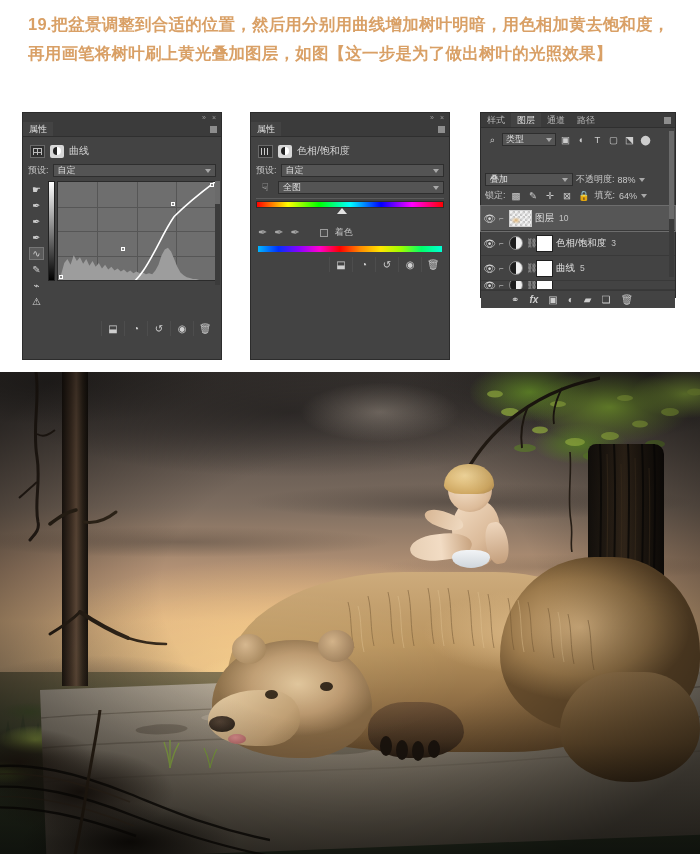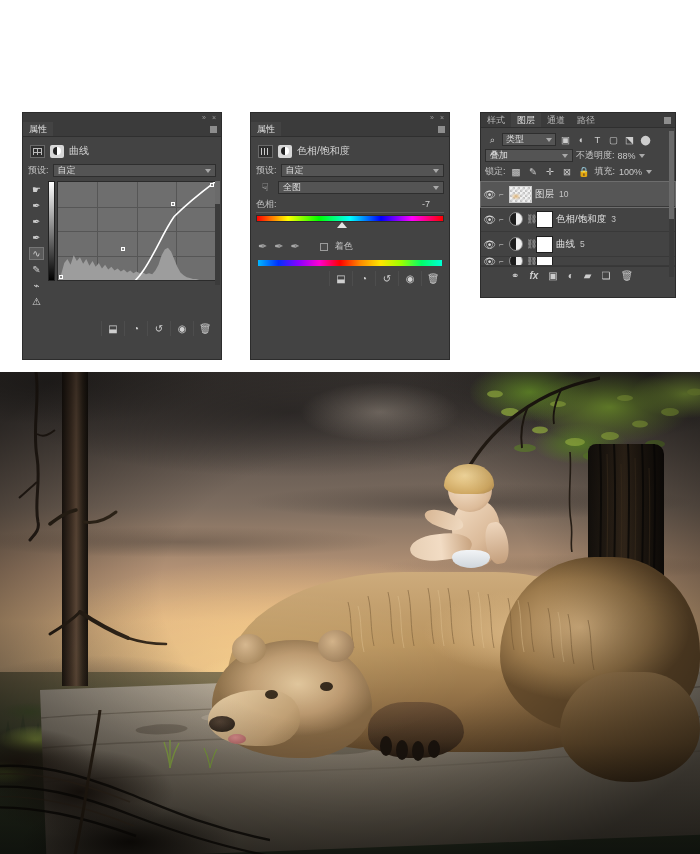--- a/index.html
+++ b/index.html
@@ -158,21 +158,21 @@
   }
 
   
   .filter-row { display: flex; align-items: center; gap: 3px; padding: 2px 1px 3px 1px; }
   .filter-select {
     width: 54px; height: 13px; background: #545454; border: 1px solid #2e2e2e;
     font-size: 9px; color: #ddd; display: flex; align-items: center;
     padding: 0 3px; position: relative;
   }
   .filt-ic { width: 13px; text-align: center; color: #cdcdcd; font-size: 9.5px; }
-  .blend-row { display: flex; align-items: center; gap: 3px; margin-bottom: 3px; }
+  .blend-row { display: flex; align-items: center; gap: 3px; margin-bottom: 3px; margin-top: 24px; }
   .blend-sel {
     width: 88px; height: 13px; background: #545454; border: 1px solid #2e2e2e;
     font-size: 9px; color: #e0e0e0; display: flex; align-items: center;
     padding: 0 4px; position: relative;
   }
   .op-lbl { font-size: 9px; color: #c9c9c9; white-space: nowrap; }
   .lock-row { display: flex; align-items: center; gap: 4px; margin-bottom: 3px; font-size: 9px; }
   .layer-list { border-top: 1px solid #373737; }
   .layer-row {
     display: flex; align-items: center; height: 25px; gap: 3px;
@@ -227,20 +227,21 @@
     font-size: 31px; font-weight: 700; font-style: italic;
     color: #2f7fd6; letter-spacing: .5px;
     text-shadow: 0 0 3px rgba(0,0,0,.6);
   }
 </style>
 </head>
 <body>
 
 <div class="page">
 
+  <div class="instructions">19.把盆景调整到合适的位置，然后用分别用曲线增加树叶明暗，用色相加黄去饱和度，再用画笔将树叶刷上黄光叠加图层，如图【这一步是为了做出树叶的光照效果】</div>
 
   <div class="ps-panel" style="left:22px; top:112px; width:200px; height:248px;">
     <div class="panel-titlebar">
       <div class="titlebar-btns">
         <span>»</span>
         <span>×</span>
       </div>
     </div>
     <div class="tabstrip">
       <div class="tab active">属性</div>
@@ -342,24 +343,20 @@
 
       <div class="row">
         <span class="lbl" style="width:18px;text-align:center;font-size:11px;">☟</span>
         <div class="select">
           <span>全图</span>
           <span class="caret"></span>
         </div>
       </div>
 
       <div class="sl-row">
-        <div class="sl-head">
-          <span class="lbl">色相:</span>
-          <span class="sl-val">-7</span>
-        </div>
         <div class="sl-underline"></div>
         <div style="position:relative;height:15px;">
           <div class="sl-track hue-track"></div>
           <div class="knob" style="left:43%;"></div>
         </div>
       </div>
 
 
 
       <div class="eyedrop-row">
@@ -418,21 +415,21 @@
       </div>
 
       <div class="lock-row">
         <span class="lbl">锁定:</span>
         <span class="filt-ic">▩</span>
         <span class="filt-ic">✎</span>
         <span class="filt-ic">✛</span>
         <span class="filt-ic">⊠</span>
         <span class="filt-ic">🔒</span>
         <span class="op-lbl">填充:</span>
-        <span class="op-lbl">100%</span>
+        <span class="op-lbl">64%</span>
         <span class="caret" style="position:relative;border-left:3px solid transparent;border-right:3px solid transparent;border-top:4px solid #a9a9a9;"></span>
       </div>
     </div>
 
     <div class="layer-list">
 
       <div class="layer-row selected">
         <span class="eye">👁</span>
         <span class="fxmark">⌐</span>
         <span class="thumb-trans"></span>

